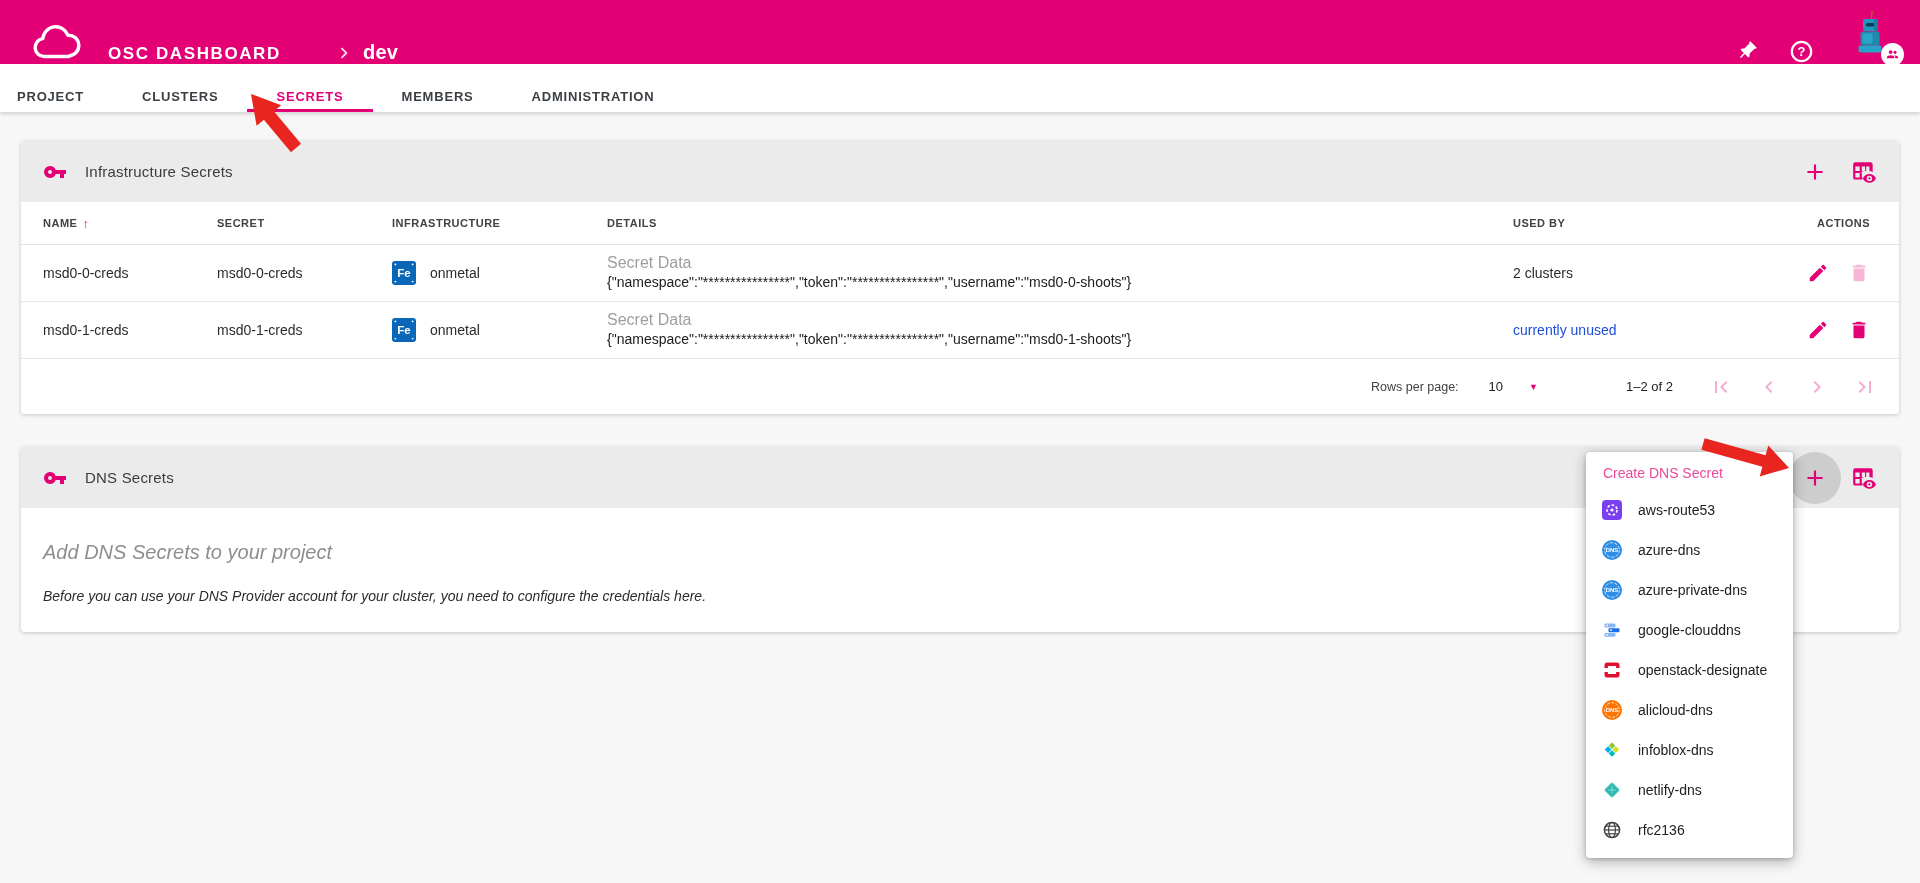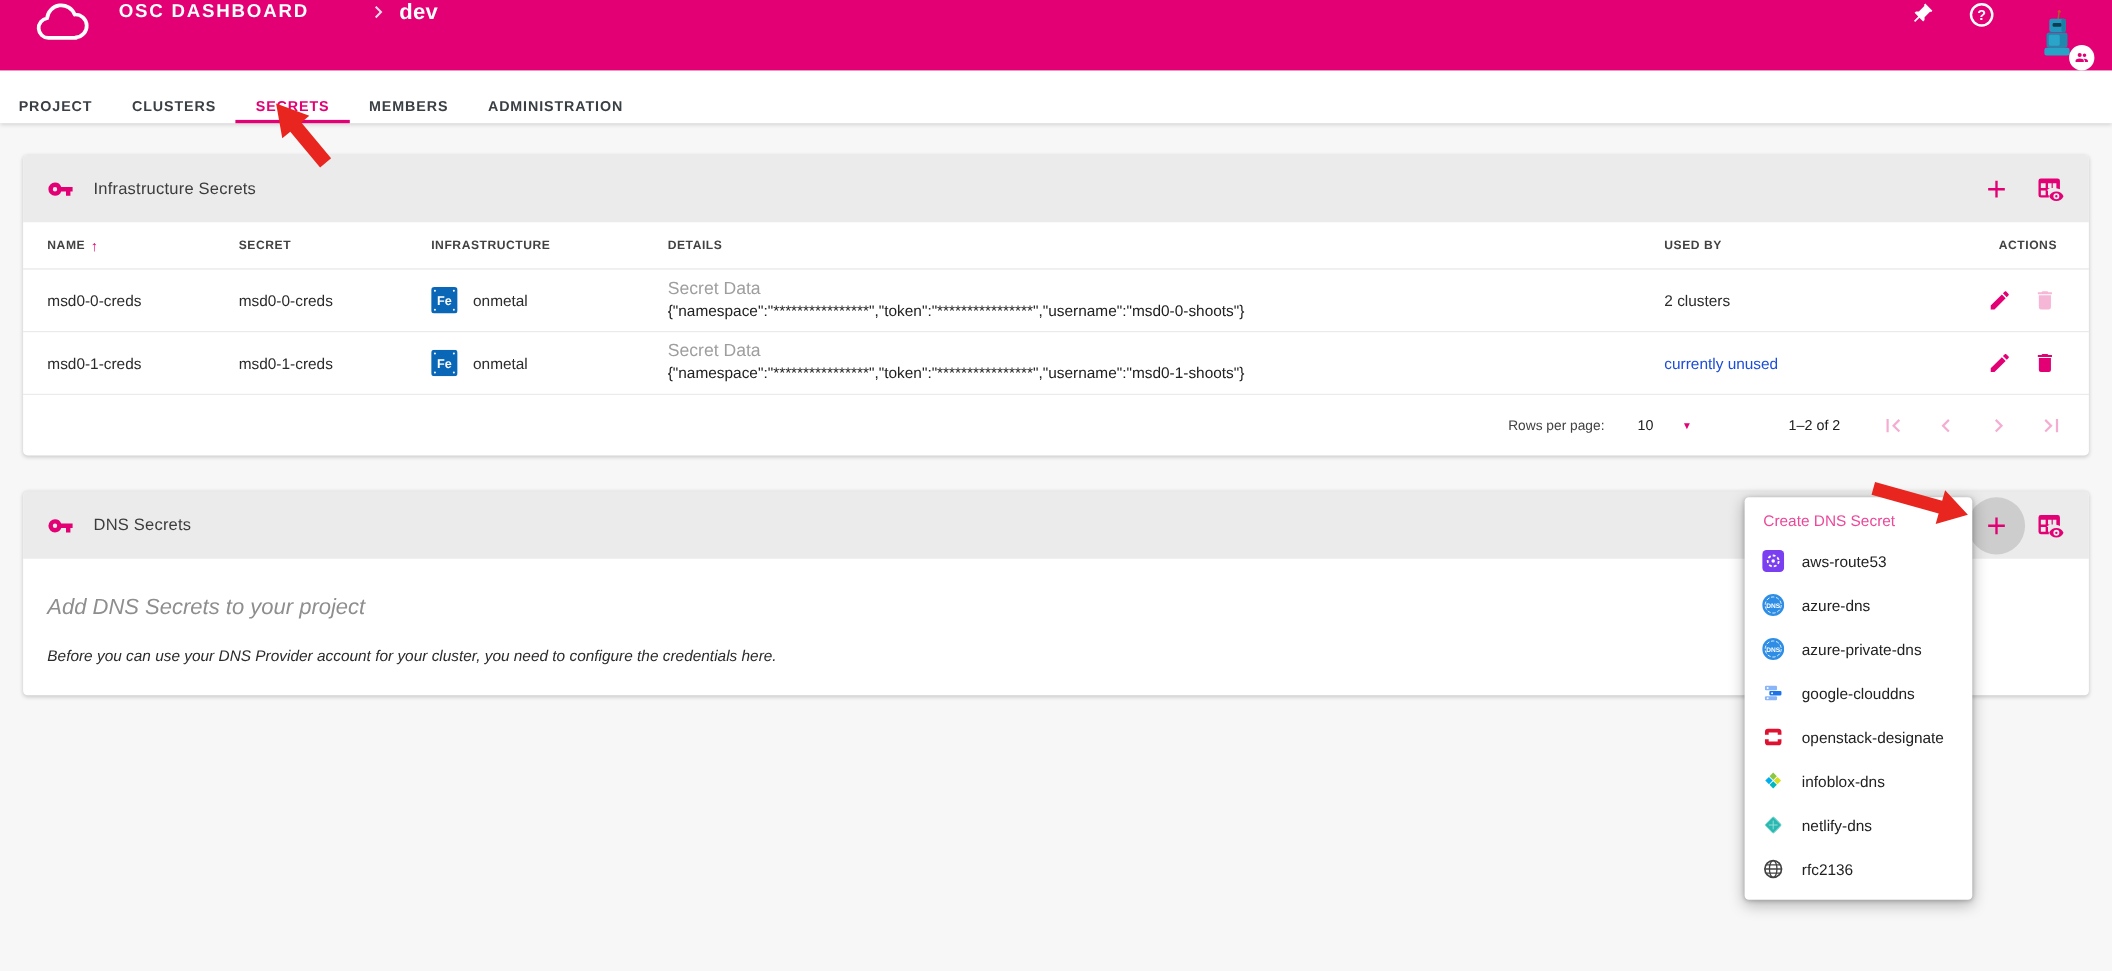--- a/index.html
+++ b/index.html
@@ -6,42 +6,42 @@
   html,body { width:1920px; height:883px; }
   body {
     font-family:"Liberation Sans", sans-serif;
     background:#f7f7f7;
     color:#212121;
     overflow:hidden;
     position:relative;
   }
   
   .appbar {
-    height:64px; background:#e20074; display:flex; align-items:flex-start;
+    height:64px; background:#e20074; display:flex; align-items:flex-end;
     padding:0 20px 0 28px; color:#fff; position:relative; z-index:10;
   }
   .logo { width:56px; height:42px; display:flex; align-items:center; }
   .app-title { font-size:17px; font-weight:700; letter-spacing:1.6px; margin-left:24px; }
   .crumb-sep { margin-left:52px; display:flex; align-items:center; opacity:.95; }
   .crumb { font-size:20px; font-weight:700; margin-left:8px; letter-spacing:.3px; }
   .appbar-spacer { flex:1; }
   .appbar-icon { width:26px; height:26px; display:flex; align-items:center; justify-content:center; cursor:pointer; }
   .appbar-icon + .appbar-icon { margin-left:26px; }
   .avatar-wrap { position:relative; width:52px; height:54px; margin-left:34px; margin-top:8px; cursor:pointer; }
   .avatar-badge {
     position:absolute; right:-4px; bottom:-2px; width:23px; height:23px; border-radius:50%;
     background:#fff; display:flex; align-items:center; justify-content:center;
   }
   
   .tabbar {
     height:48px; background:#fff; display:flex; align-items:stretch; padding-left:0;
     box-shadow:0 2px 4px rgba(0,0,0,.16); position:relative; z-index:5;
   }
   .tab {
-    display:flex; align-items:center; padding:0 18px; font-size:13px; font-weight:700;
+    display:flex; align-items:center; padding:0 29px; font-size:13px; font-weight:700;
     letter-spacing:.8px; color:#3a3f44; cursor:pointer; position:relative; text-transform:uppercase;margin-top:16px;
   }
   .tab:first-child { padding-left:17px; }
   .tab.active { color:#e20074; }
   .tab.active::after {
     content:""; position:absolute; left:0; right:0; bottom:0; height:3px; background:#e20074;
   }
   
   .content { padding:29px 21px 0; }
   .card {
@@ -387,20 +387,30 @@
   <div class="menu-item">
     <span class="mi-icon">
       <svg viewBox="0 0 20 20" width="20" height="20">
         <path fill="#e01030" d="M2.5 8V5.3A2.8 2.8 0 0 1 5.3 2.5h9.4a2.8 2.8 0 0 1 2.8 2.8V8h-3.4V6H5.9v2H2.5z"></path>
         <path fill="#e01030" d="M2.5 12v2.7a2.8 2.8 0 0 0 2.8 2.8h9.4a2.8 2.8 0 0 0 2.8-2.8V12h-3.4v2H5.9v-2H2.5z"></path>
       </svg>
     </span>
     <span>openstack-designate</span>
   </div>
 
+  <div class="menu-item">
+    <span class="mi-icon">
+      <svg viewBox="0 0 20 20" width="20" height="20">
+        <circle cx="10" cy="10" r="10" fill="#ff7300"></circle>
+        <circle cx="10" cy="10" r="7.3" fill="none" stroke="#fff" stroke-width=".9" stroke-dasharray="2.6 1.6"></circle>
+        <text x="10" y="12.4" text-anchor="middle" font-size="6" font-weight="700" fill="#fff">DNS</text>
+      </svg>
+    </span>
+    <span>alicloud-dns</span>
+  </div>
 
   <div class="menu-item">
     <span class="mi-icon">
       <svg viewBox="0 0 20 20" width="20" height="20">
         <g transform="rotate(45 10 10)">
           <rect x="4.6" y="4.6" width="4.7" height="4.7" fill="#8dc63f"></rect>
           <rect x="10.1" y="4.6" width="4.7" height="4.7" fill="#d7df23"></rect>
           <rect x="4.6" y="10.1" width="4.7" height="4.7" fill="#00aeef"></rect>
           <rect x="10.1" y="10.1" width="4.7" height="4.7" fill="#00b7bd"></rect>
         </g>

